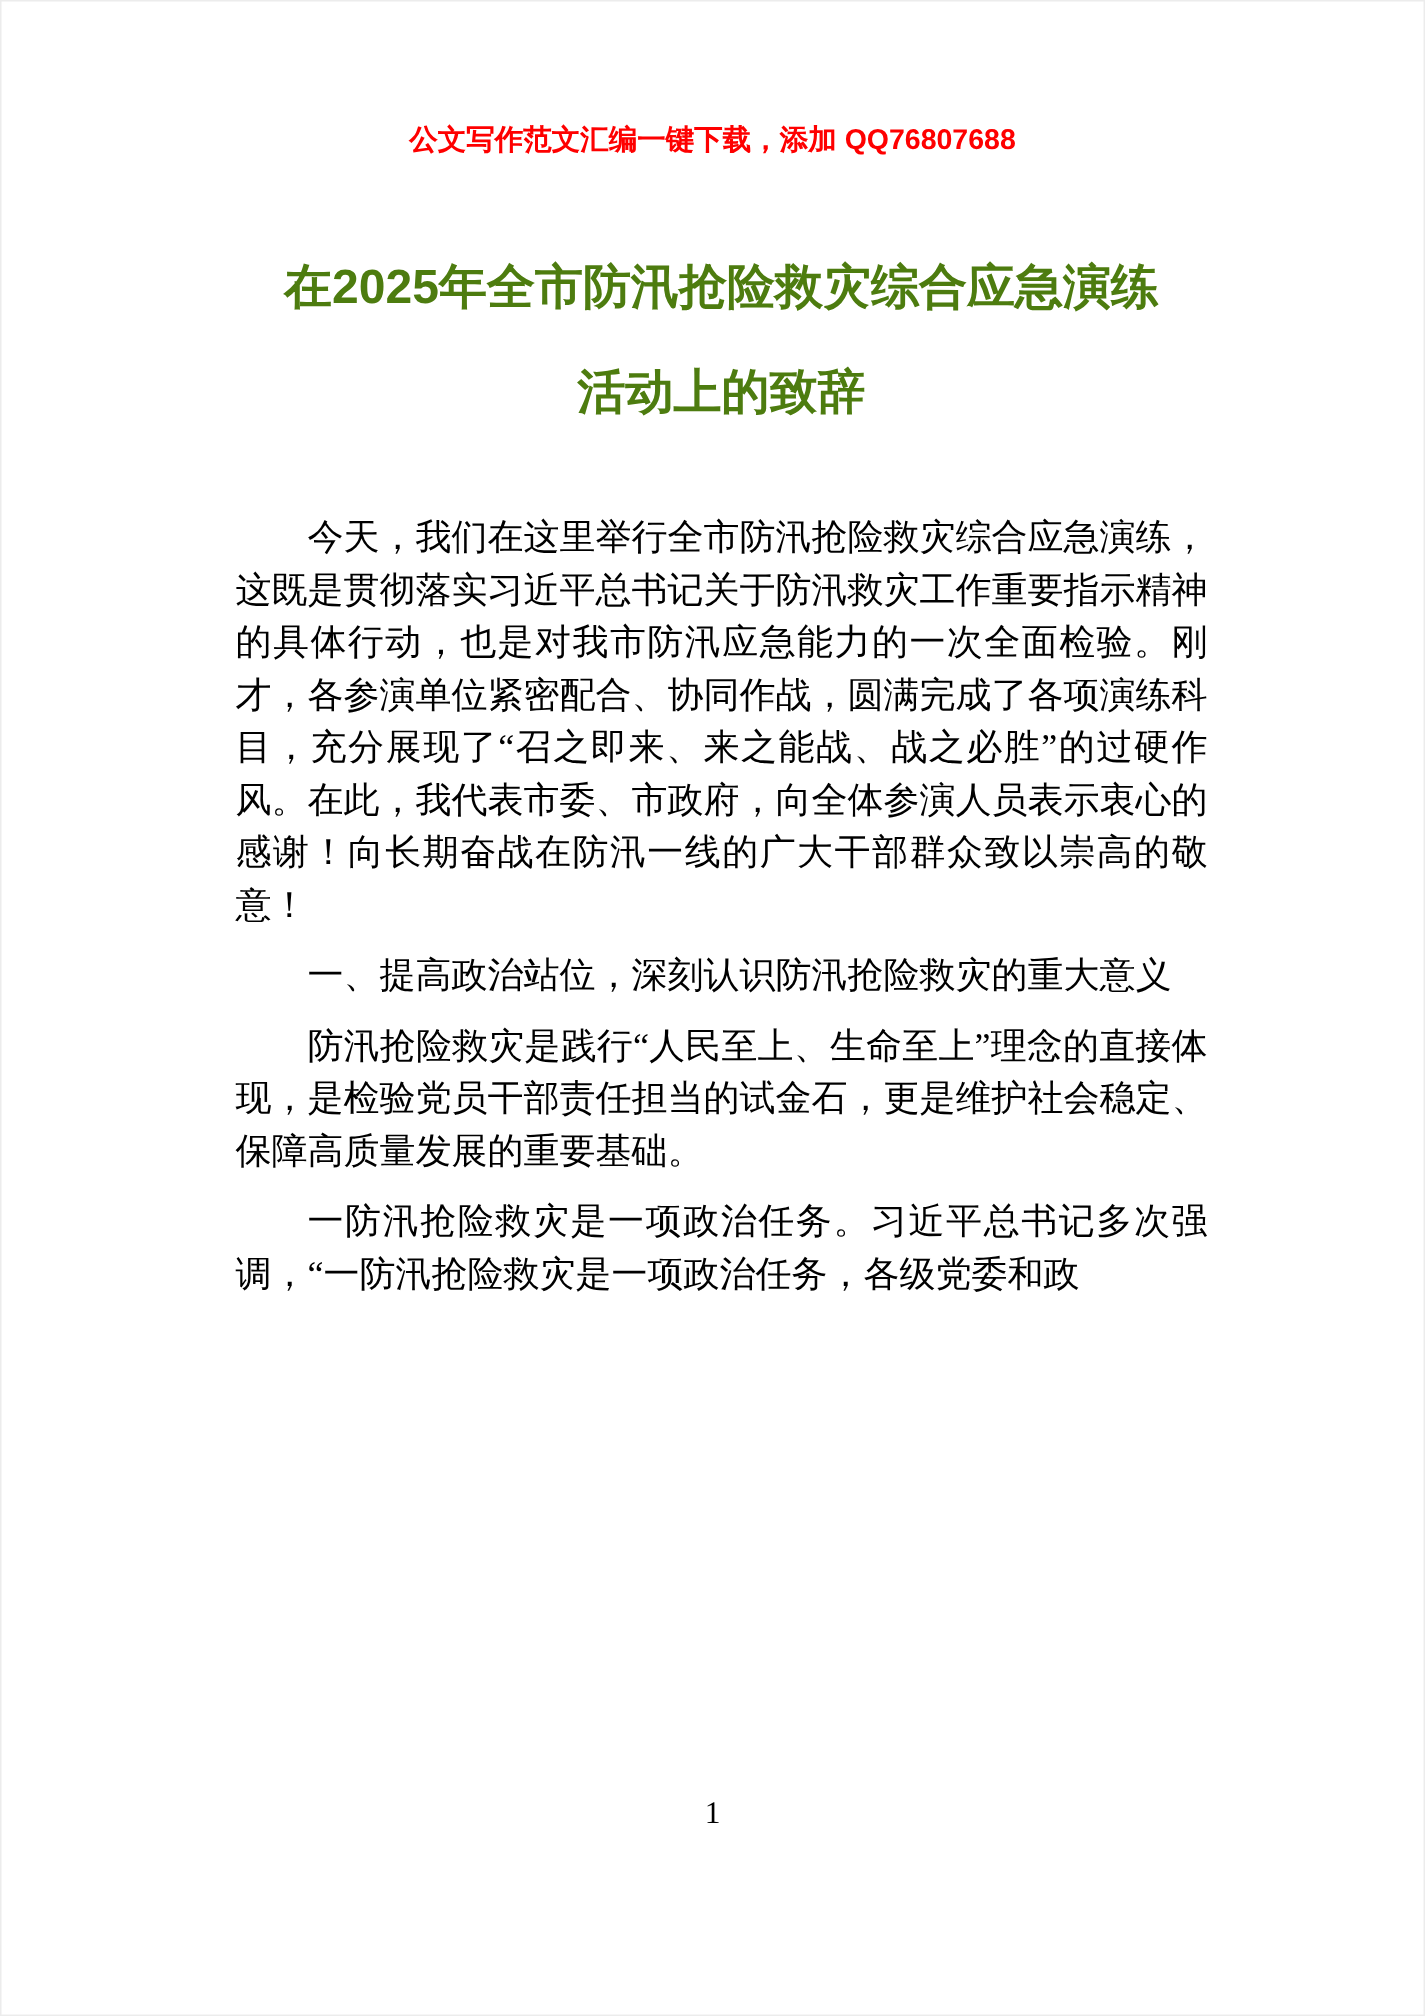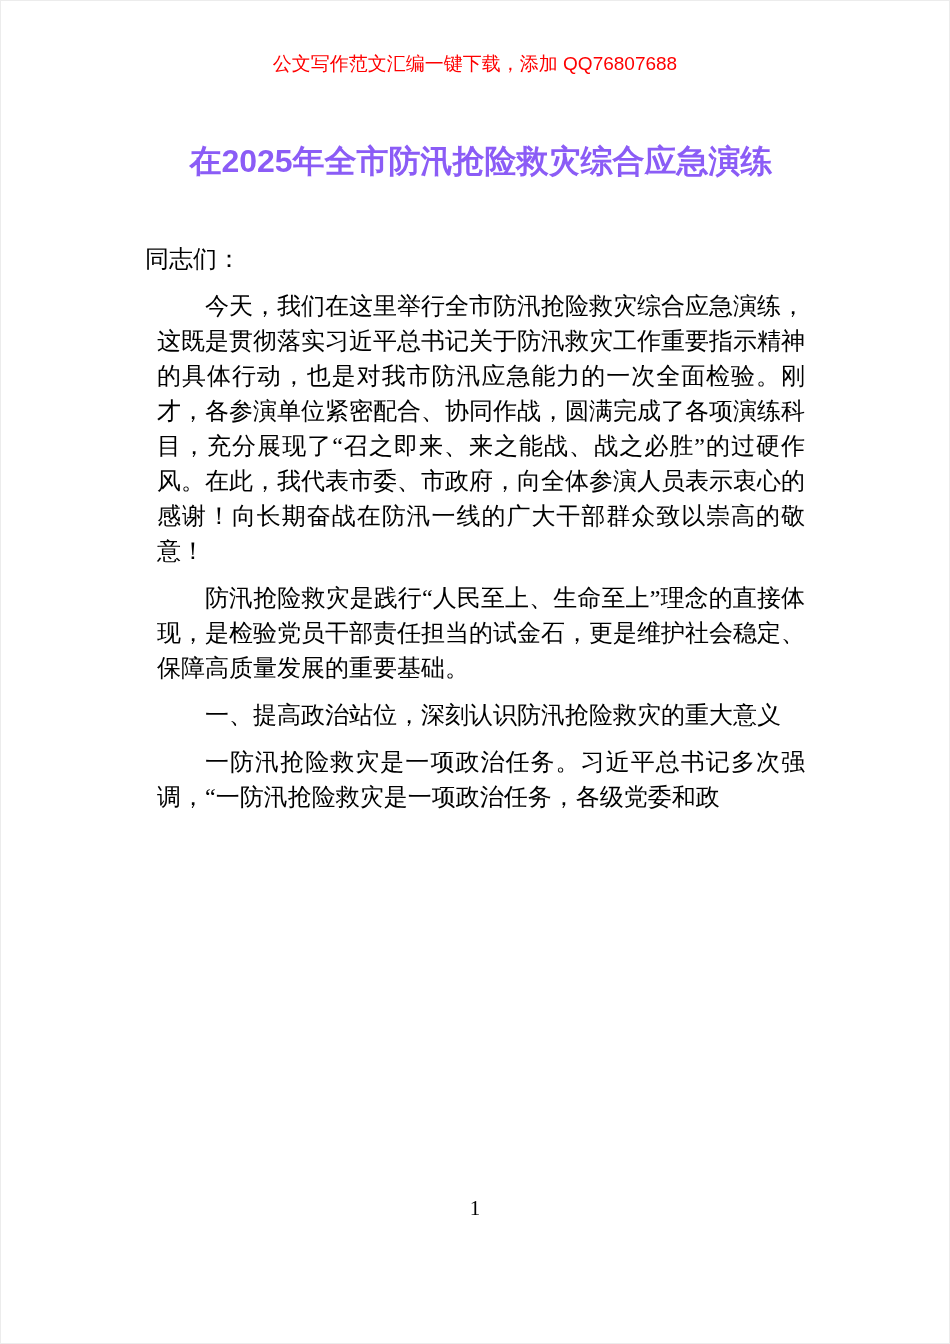--- a/index.html
+++ b/index.html
@@ -12,38 +12,38 @@
     width: 950px;
     height: 1344px;
     box-sizing: border-box;
     background: #ffffff;
     outline: 1px solid #ececec;
     outline-offset: -1px;
     overflow: hidden;
     color: #000000;
   }
   .ad-banner {
-    margin-top: 52px;
+    margin-top: 82px;
     text-align: center;
     color: #fe0000;
     font-size: 19px;
     line-height: 24px;
     font-family: "Liberation Sans", sans-serif;
-    font-weight: 400;
+    font-weight: 700;
   }
   .content {
     padding: 0 133px 0 145px;
   }
   .doc-title {
     margin: 50px 0 0 0;
     text-align: center;
     font-family: "Liberation Sans", sans-serif;
     font-weight: bold;
     font-size: 32px;
-    color: #8b5cf6;
+    color: #4d7c0f;
   }
   .title-line {
     display: block;
     line-height: 70px;
     white-space: nowrap;
   }
   .doc-body {
     margin-top: 46px;
     font-family: "Liberation Serif", serif;
     font-size: 24px;
@@ -75,27 +75,27 @@
 <body>
 
 <div class="page">
 
   <div class="ad-banner">公文写作范文汇编一键下载，添加 QQ76807688</div>
 
   <div class="content">
 
     <h1 class="doc-title">
       <span class="title-line">在2025年全市防汛抢险救灾综合应急演练</span>
+      <span class="title-line">活动上的致辞</span>
     </h1>
 
     <div class="doc-body">
-      <p class="salutation">同志们：</p>
       <p class="para">今天，我们在这里举行全市防汛抢险救灾综合应急演练，这既是贯彻落实习近平总书记关于防汛救灾工作重要指示精神的具体行动，也是对我市防汛应急能力的一次全面检验。刚才，各参演单位紧密配合、协同作战，圆满完成了各项演练科目，充分展现了“召之即来、来之能战、战之必胜”的过硬作风。在此，我代表市委、市政府，向全体参演人员表示衷心的感谢！向长期奋战在防汛一线的广大干部群众致以崇高的敬意！</p>
+      <p class="para">一、提高政治站位，深刻认识防汛抢险救灾的重大意义</p>
       <p class="para">防汛抢险救灾是践行“人民至上、生命至上”理念的直接体现，是检验党员干部责任担当的试金石，更是维护社会稳定、保障高质量发展的重要基础。</p>
-      <p class="para">一、提高政治站位，深刻认识防汛抢险救灾的重大意义</p>
       <p class="para">一防汛抢险救灾是一项政治任务。习近平总书记多次强调，“一防汛抢险救灾是一项政治任务，各级党委和政</p>
     </div>
 
   </div>
 
   <div class="page-footer">1</div>
 
 </div>
 
 </body></html>

